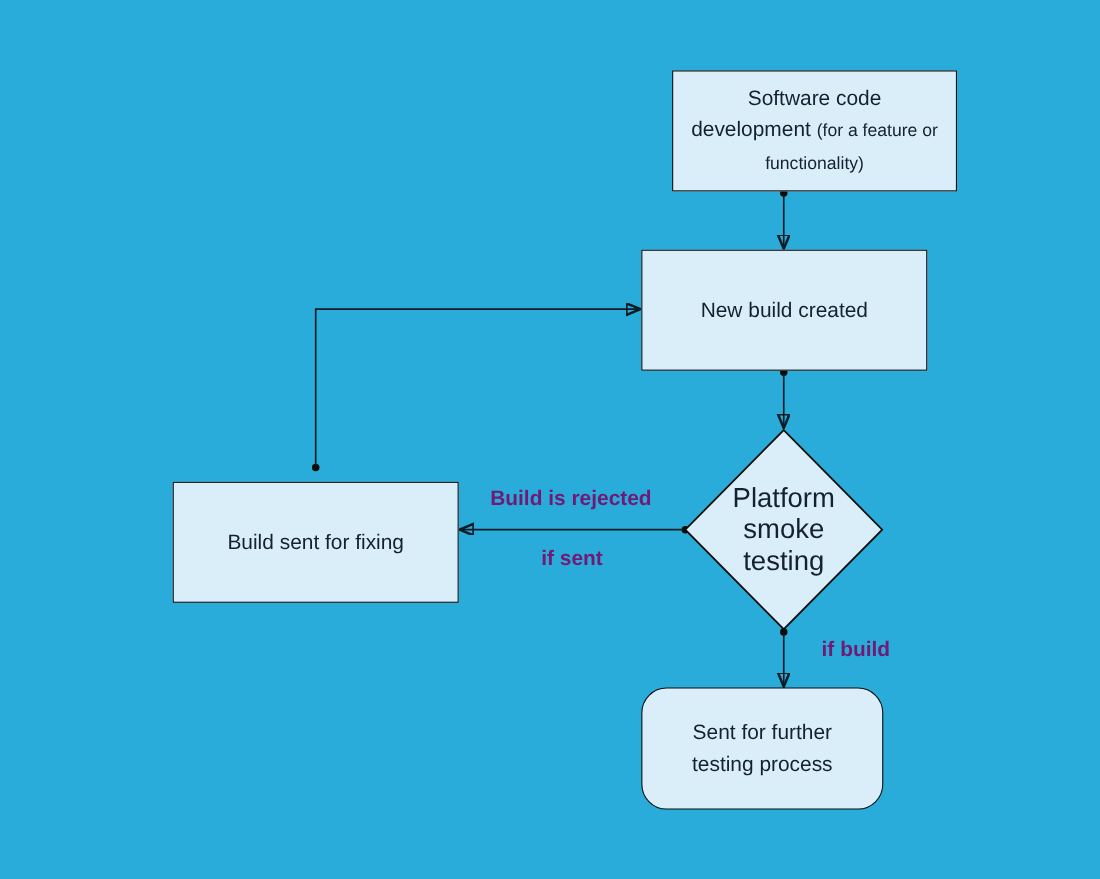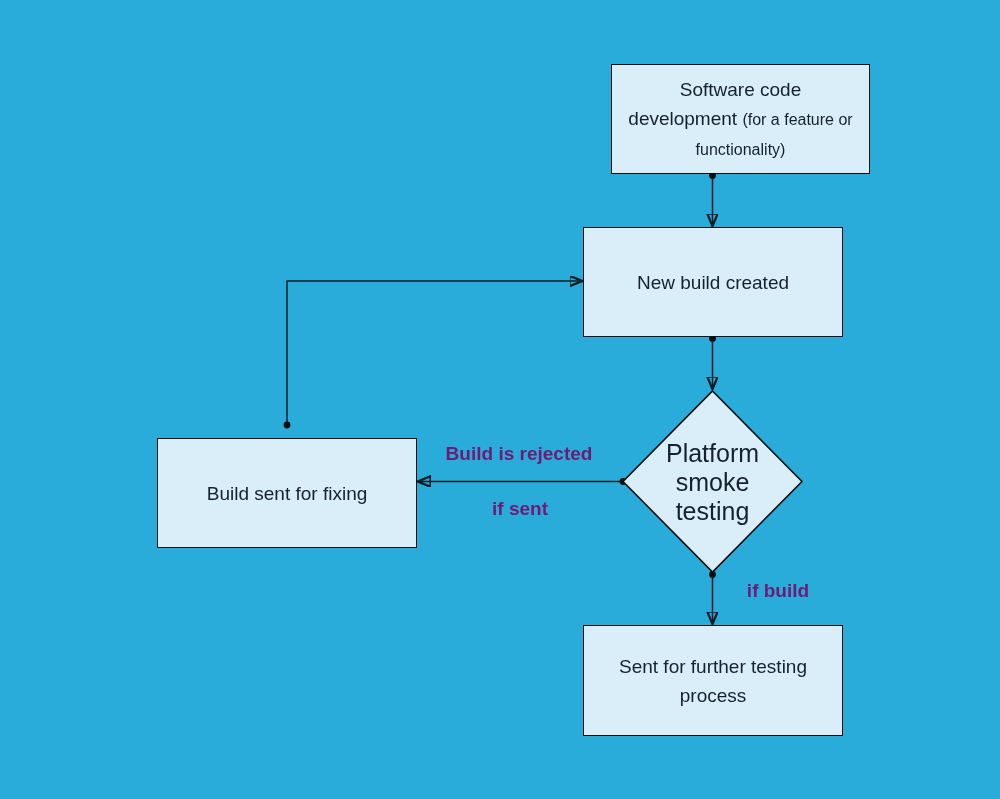--- a/index.html
+++ b/index.html
@@ -34,21 +34,21 @@
     justify-content:center;
     text-align:center;
     color:var(--text);
     font-size:19px;
     line-height:29px;
   }
   .node .note{font-size:16px;}
   .node-dev{left:583px;top:64px;width:259px;height:110px;padding:6px 14px;margin-left:28px;}
   .node-build{left:583px;top:227px;width:260px;height:110px;}
   .node-fixing{left:157px;top:426px;width:260px;height:110px;margin-top:12px;}
-  .node-further{left:583px;top:625px;width:260px;height:111px;padding:6px 20px;}
+  .node-further{left:583px;top:625px;width:220px;height:111px;padding:6px 20px;border-radius:23px;}
   .diamond-wrap{
     position:absolute;
     left:622px;top:390px;width:181px;height:183px;
   }
   .diamond-wrap svg{position:absolute;left:0;top:0;overflow:visible;}
   .diamond-wrap polygon{
     fill:var(--node-fill);
     stroke:var(--node-border);
     stroke-width:1.6;
   }

